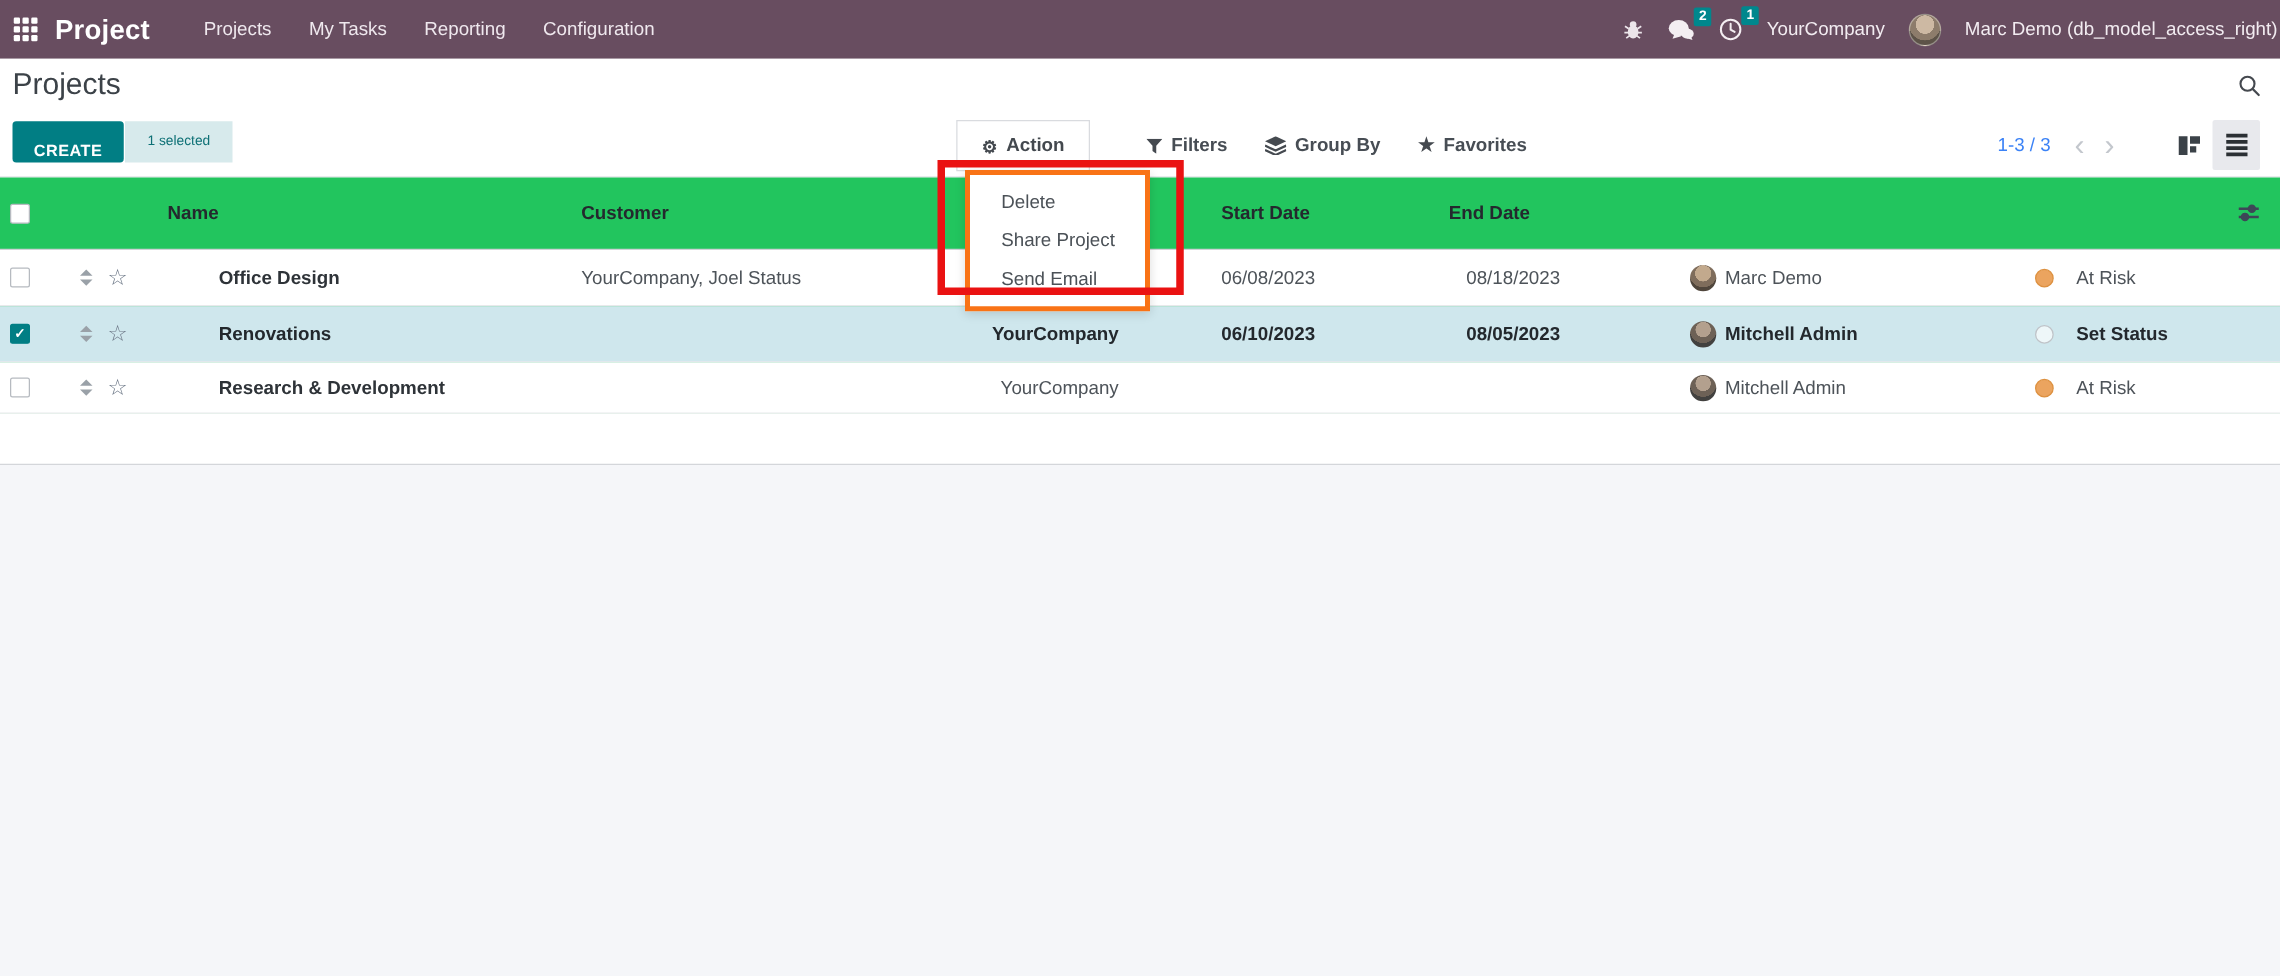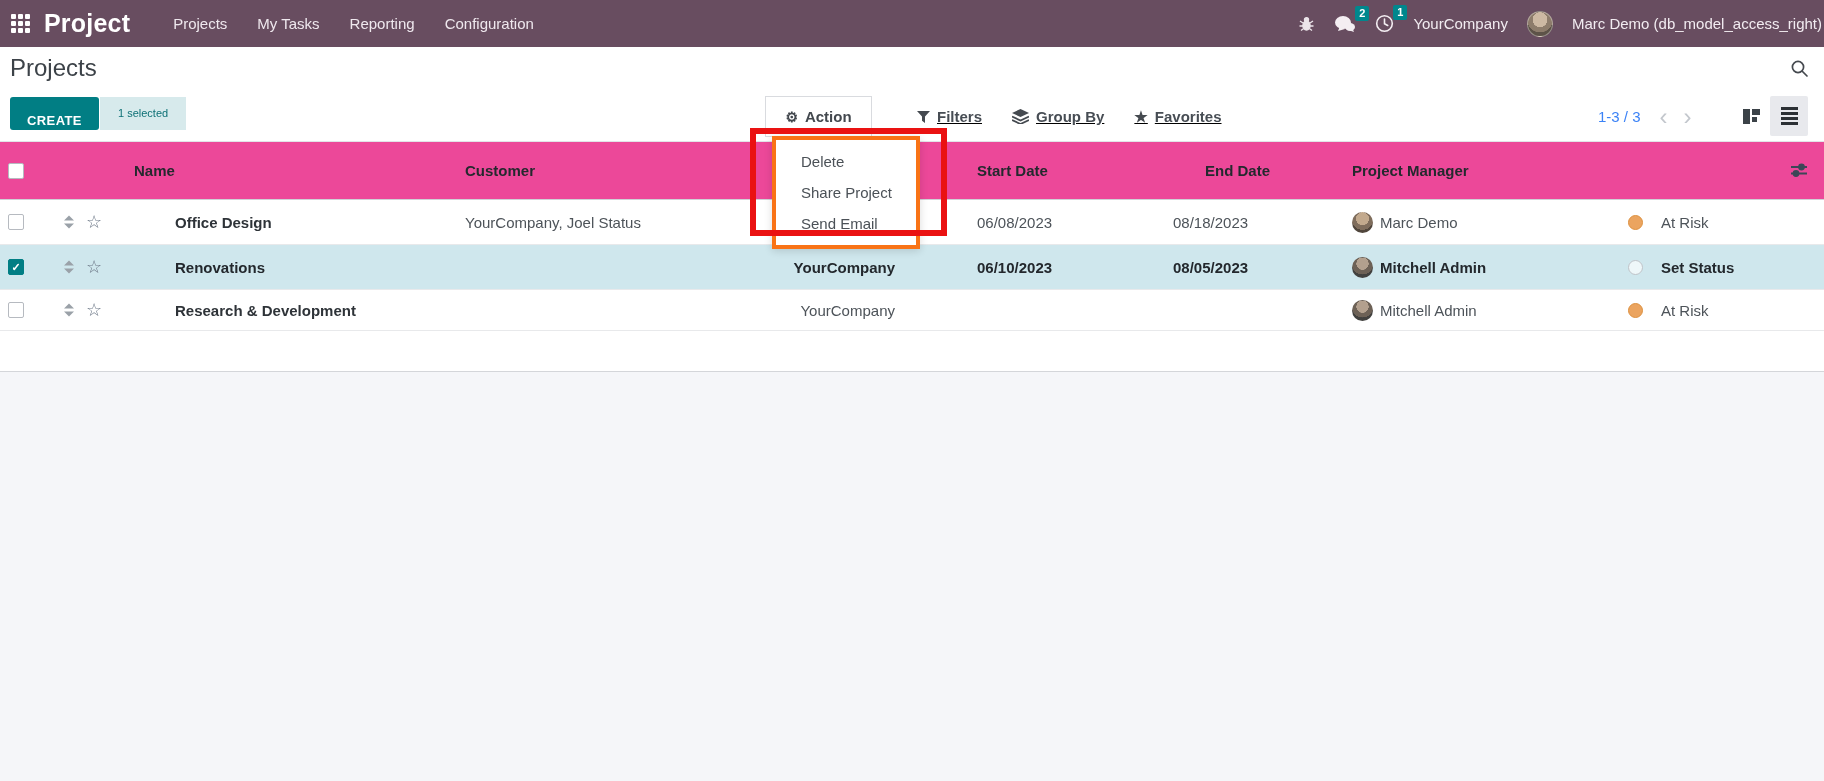--- a/index.html
+++ b/index.html
@@ -5,21 +5,21 @@
   * { margin:0; padding:0; box-sizing:border-box; }
   body { font-family:"Liberation Sans", sans-serif; background:#f5f6f9; }
   .screen { position:relative; width:1824px; height:781px; background:#f5f6f9; overflow:hidden; }
 
   
   .navbar { position:absolute; top:0; left:0; right:0; height:47px; background:#684d60;
             display:flex; align-items:center; color:#fff; }
   .apps-btn { width:40px; height:47px; display:flex; align-items:center; justify-content:center; cursor:pointer; }
   .grid-ico { display:grid; grid-template-columns:repeat(3,5px); grid-template-rows:repeat(3,5px); gap:2px; }
   .grid-ico span { background:#fff; border-radius:1px; }
-  .app-name { font-size:25px; font-weight:600; margin:0 28px 0 4px; letter-spacing:.2px; }
+  .app-name { font-size:22px; font-weight:600; margin:0 28px 0 4px; letter-spacing:.2px; }
   .nav-item { font-size:15px; color:#efe8ee; padding:0 15px; line-height:47px; cursor:pointer; }
   .systray { margin-left:auto; display:flex; align-items:center; gap:19px; padding-right:2px; }
   .tray-ico { position:relative; display:flex; align-items:center; cursor:pointer; }
   .badge { position:absolute; top:-9px; right:-13px; background:#00878d; color:#fff;
            font-size:11px; line-height:15px; padding:0 4px; border-radius:2px; font-weight:700; }
   .tray-text { font-size:15px; color:#f2ecf1; cursor:pointer; white-space:nowrap; }
   .avatar { width:26px; height:26px; border-radius:50%;
             background:radial-gradient(circle at 50% 32%, #cdb9a3 0 36%, #8d7c6b 37% 62%, #5d5348 63%);
             border:1px solid rgba(255,255,255,.35); }
 
@@ -35,39 +35,39 @@
   .search-ico { position:absolute; left:1790px; top:12px; cursor:pointer; }
   .btn-create { position:absolute; left:10px; top:50px; height:33px; padding:16px 17px; background:#017e84;
                 color:#fff; border:none; border-radius:3px; font-size:13px; font-weight:700;
                 letter-spacing:.4px; cursor:pointer; font-family:"Liberation Sans", sans-serif; }
   .chip-selected { position:absolute; left:100px; top:50px; height:33px; line-height:33px; padding:0 18px;
                    background:#d7eaec; color:#0d7075; font-size:11px; }
   .btn-action { position:absolute; left:765px; top:49px; width:107px; height:41px; background:#fff;
                 border:1px solid #d9dbdf; display:flex; align-items:center; justify-content:center;
                 gap:7px; font-size:15px; font-weight:600; color:#43484e; cursor:pointer; z-index:10; }
   .gear { font-size:14px; line-height:1; }
-  .search-btns { position:absolute; left:917px; top:49px; height:41px; display:flex; align-items:center; gap:30px;text-decoration:underline; }
+  .search-btns { position:absolute; left:917px; top:49px; height:41px; display:flex; align-items:center; gap:30px; }
   .sb-item { display:flex; align-items:center; gap:7px; font-size:15px; font-weight:600; color:#474d54; cursor:pointer; }
   .star-glyph { font-size:15px; color:#454a50; line-height:1; }
   .pager { position:absolute; left:1598px; top:49px; height:41px; display:flex; align-items:center; gap:6px; }
   .pager-text { font-size:15px; color:#3b82f6; margin-right:8px; }
   .pg-chev { font-size:24px; color:#c3c7cd; line-height:1; padding:0 5px; cursor:pointer; font-weight:400; }
   .switcher { position:absolute; left:1732px; top:49px; height:40px; display:flex; }
   .sw-btn { width:38px; height:40px; display:flex; align-items:center; justify-content:center; cursor:pointer; }
   .sw-btn.active { background:#e8e9ed; border-radius:2px; }
   .kanban-ico { position:relative; width:17px; height:15px; }
   .kanban-ico i { position:absolute; background:#3b4248; }
   .kanban-ico .k1 { left:0; top:0; width:7px; height:15px; }
   .kanban-ico .k2 { left:9px; top:0; width:8px; height:6px; }
   .kanban-ico .k3 { left:9px; top:8px; width:5px; height:5px; }
   .list-ico { display:flex; flex-direction:column; gap:2px; }
   .list-ico i { width:17px; height:3px; background:#2b3034; }
 
   
-  .sheet { position:absolute; top:142px; left:0; right:0; height:230px; background:#ec4899; }
+  .sheet { position:absolute; top:142px; left:0; right:0; height:230px; background:#22c55e; }
   .thead { position:absolute; top:0; left:0; right:0; height:58px; border-bottom:1px solid #cfd2d6; }
   .hdr { position:absolute; top:0; height:58px; line-height:58px; font-size:15px; font-weight:700; color:#24292e; }
   .row { position:absolute; left:0; right:0; border-bottom:1px solid #e8e9eb; background:#fff; }
   .row.selected { background:#cfe7ed; }
   .row.selected .cell, .row.selected .status-label { color:#23282d; font-weight:600; }
   .cell { position:absolute; top:0; height:100%; display:flex; align-items:center;
           font-size:15px; color:#4d5359; white-space:nowrap; }
   .cell.namecell { font-weight:600; color:#2e3338;margin-left:41px; }
   .cust { left:465px; width:430px; }
   .cust.c-right { justify-content:flex-end; }
@@ -219,22 +219,21 @@
       </div>
     </div>
   </section>
 
   <section class="sheet">
     <div class="thead">
       <div class="checkbox"></div>
       <div class="hdr" style="left:134px">Name</div>
       <div class="hdr" style="left:465px">Customer</div>
       <div class="hdr" style="left:977px">Start Date</div>
-      <div class="hdr" style="left:1205px">End Date</div>
-      <div class="hdr" style="left:1352px">Project Manager</div>
+      <div class="hdr" style="left:1159px">End Date</div>
       <div class="opt-cols">
         <svg width="18" height="16" viewBox="0 0 18 16" fill="none" stroke="#3d4757" stroke-width="2">
           <path d="M1 5h16"></path>
             <circle cx="11.5" cy="5" r="2.4" fill="#3d4757"></circle>
           <path d="M1 11.5h16"></path>
             <circle cx="6" cy="11.5" r="2.4" fill="#3d4757"></circle>
         </svg>
       </div>
     </div>
 

